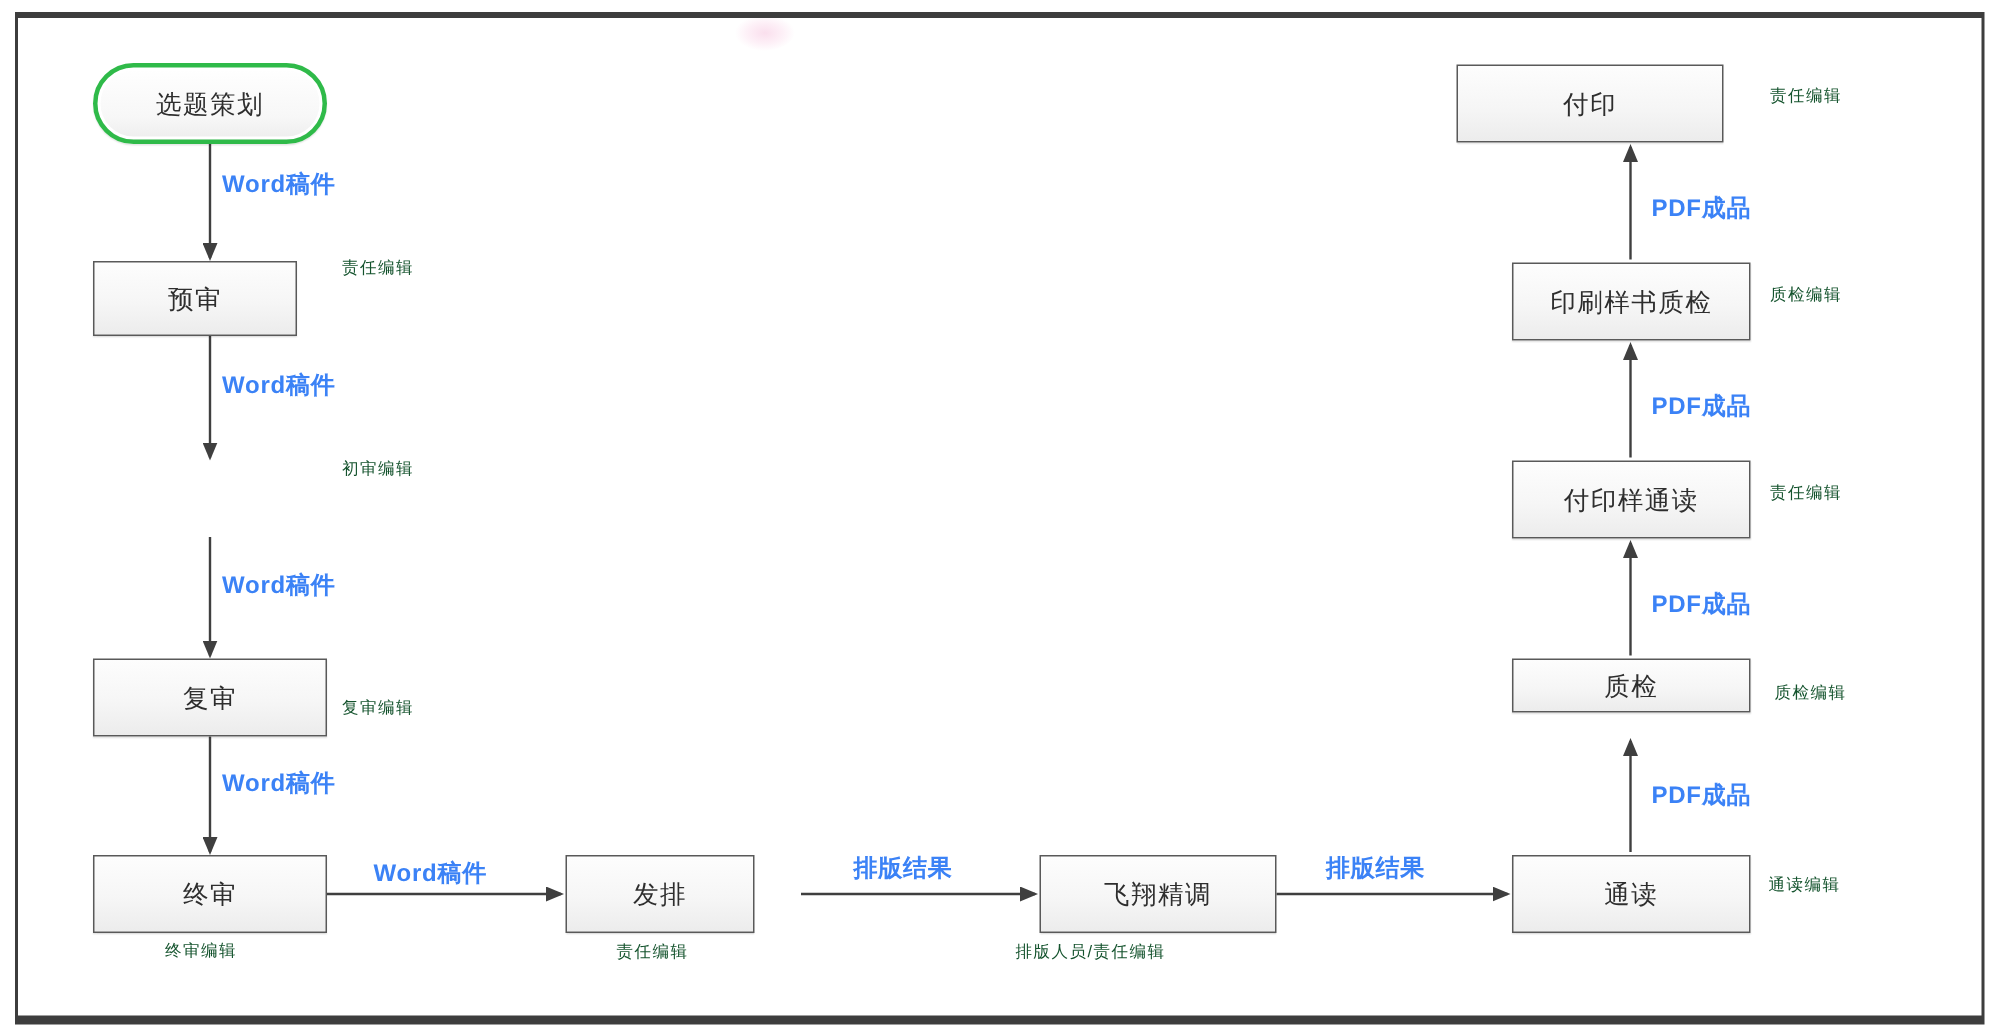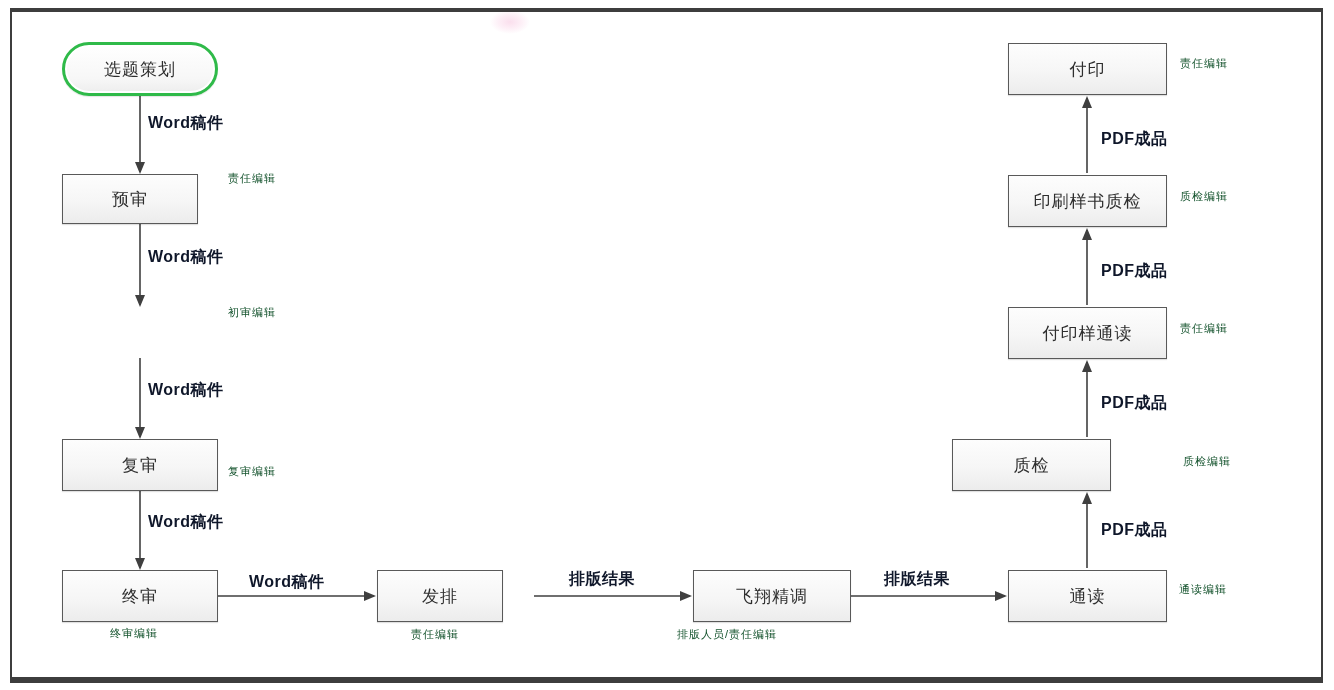--- a/index.html
+++ b/index.html
@@ -30,21 +30,21 @@
   .node.stadium{
     border:3px solid #2fba49;border-radius:29px;
     box-shadow:inset 0 0 0 2px #ffffff,0 1px 1px rgba(0,0,0,0.10);
     background:linear-gradient(180deg,#ffffff 0%,#f7f7f7 70%,#ededed 100%);
   }
   .node-label{letter-spacing:1px;}
   .side-label,.below-label{
     position:absolute;font-size:11px;color:#14532d;white-space:nowrap;letter-spacing:1px;
   }
   .edge-label{
-    position:absolute;font-size:16px;font-weight:600;color:#0f172a;white-space:nowrap;
+    position:absolute;font-size:16px;font-weight:600;color:#3b82f6;white-space:nowrap;
     background:#ffffff;padding:0 2px;letter-spacing:0.5px;
   }
   svg.wires{position:absolute;left:0;top:0;pointer-events:none;}
 </style>
 </head>
 <body>
 
 <div id="stage">
 
   <div class="smudge"></div>
@@ -88,30 +88,30 @@
   <div class="node" style="left:377px;top:570px;width:126px;height:52px">
     <span class="node-label">发排</span>
   </div>
   <div class="node" style="left:693px;top:570px;width:158px;height:52px">
     <span class="node-label">飞翔精调</span>
   </div>
   <div class="node" style="left:1008px;top:570px;width:159px;height:52px">
     <span class="node-label">通读</span>
   </div>
 
-  <div class="node" style="left:952px;top:439px;width:159px;height:52px">
+  <div class="node" style="left:1008px;top:439px;width:159px;height:36px">
     <span class="node-label">质检</span>
   </div>
   <div class="node" style="left:1008px;top:307px;width:159px;height:52px">
     <span class="node-label">付印样通读</span>
   </div>
   <div class="node" style="left:1008px;top:175px;width:159px;height:52px">
     <span class="node-label">印刷样书质检</span>
   </div>
-  <div class="node" style="left:1008px;top:43px;width:159px;height:52px">
+  <div class="node" style="left:971px;top:43px;width:178px;height:52px">
     <span class="node-label">付印</span>
   </div>
 
   <div class="side-label" style="left:228px;top:171px">责任编辑</div>
   <div class="side-label" style="left:228px;top:305px">初审编辑</div>
   <div class="side-label" style="left:228px;top:464px">复审编辑</div>
   <div class="below-label" style="left:110px;top:626px">终审编辑</div>
   <div class="below-label" style="left:411px;top:627px">责任编辑</div>
   <div class="below-label" style="left:677px;top:627px">排版人员/责任编辑</div>
   <div class="side-label" style="left:1179px;top:582px">通读编辑</div>

